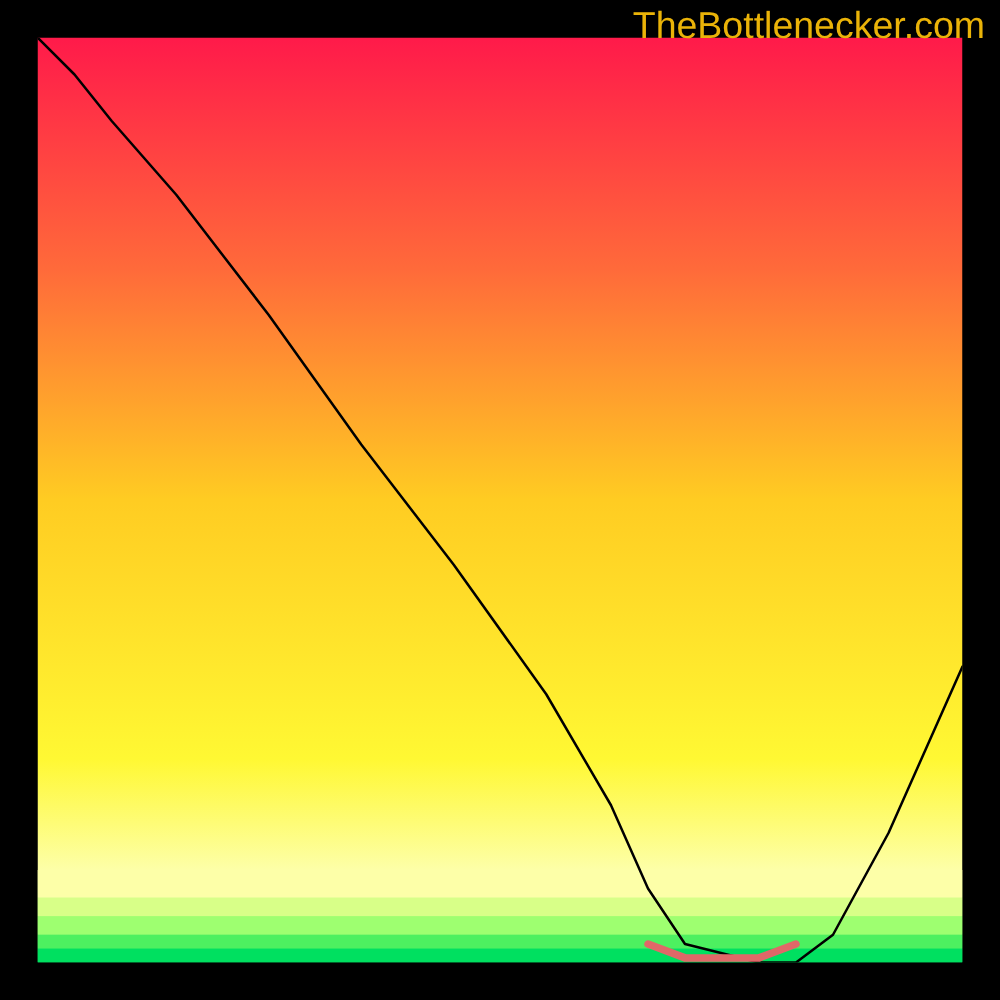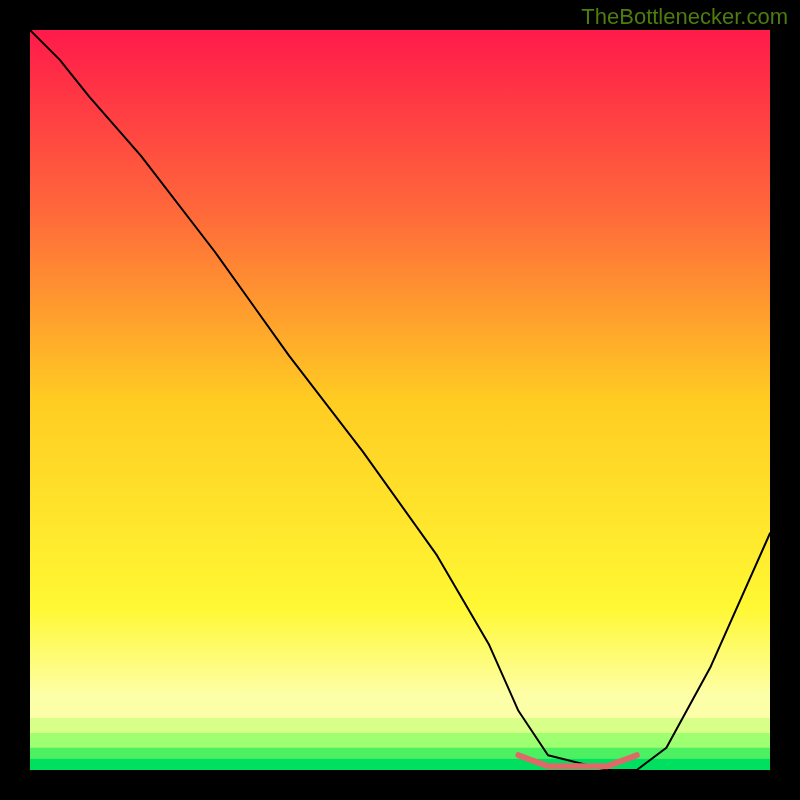--- a/index.html
+++ b/index.html
@@ -8,22 +8,22 @@
     width: 800px;
     height: 800px;
     background: #000;
     font-family: Arial, Helvetica, sans-serif;
     position: relative;
   }
   .watermark {
     position: absolute;
     top: 4px;
     right: 12px;
-    color: #4d7c0f;
-    font-size: 22px;
+    color: #eab308;
+    font-size: 30px;
     font-weight: 500;
     z-index: 10;
   }
   .chart-wrap {
     position: absolute;
     left: 30px;
     top: 30px;
     width: 740px;
     height: 740px;
   }

